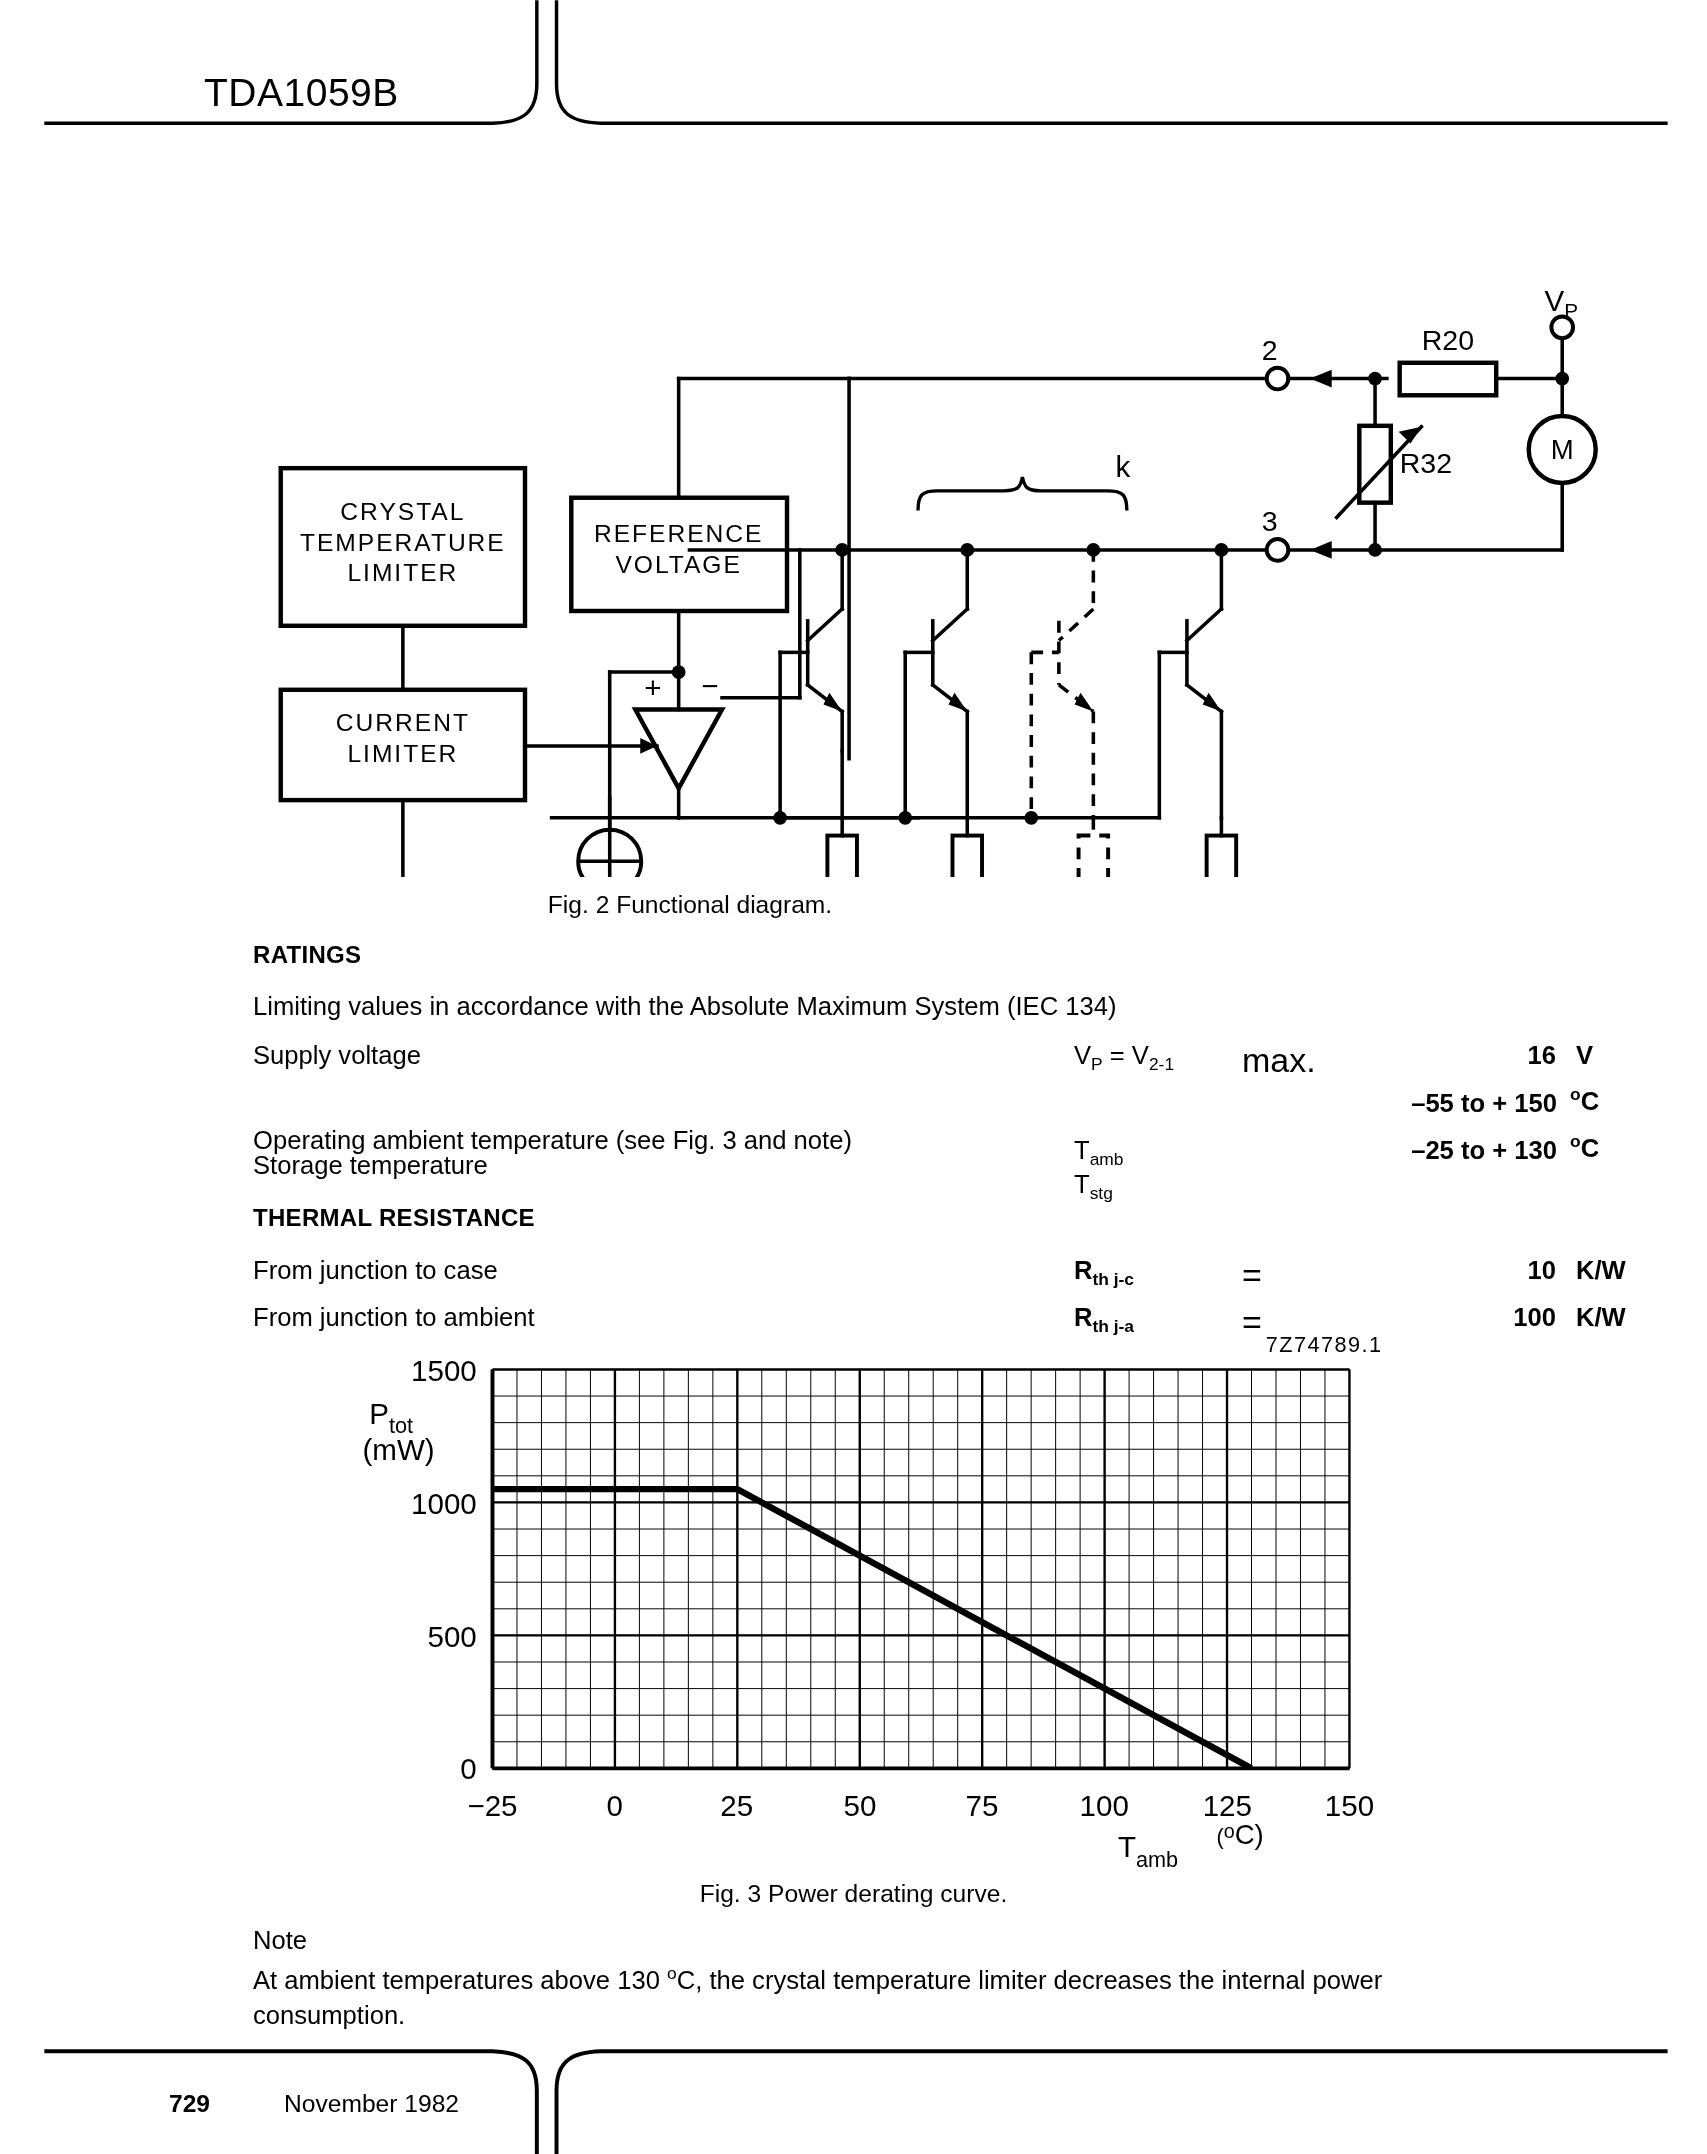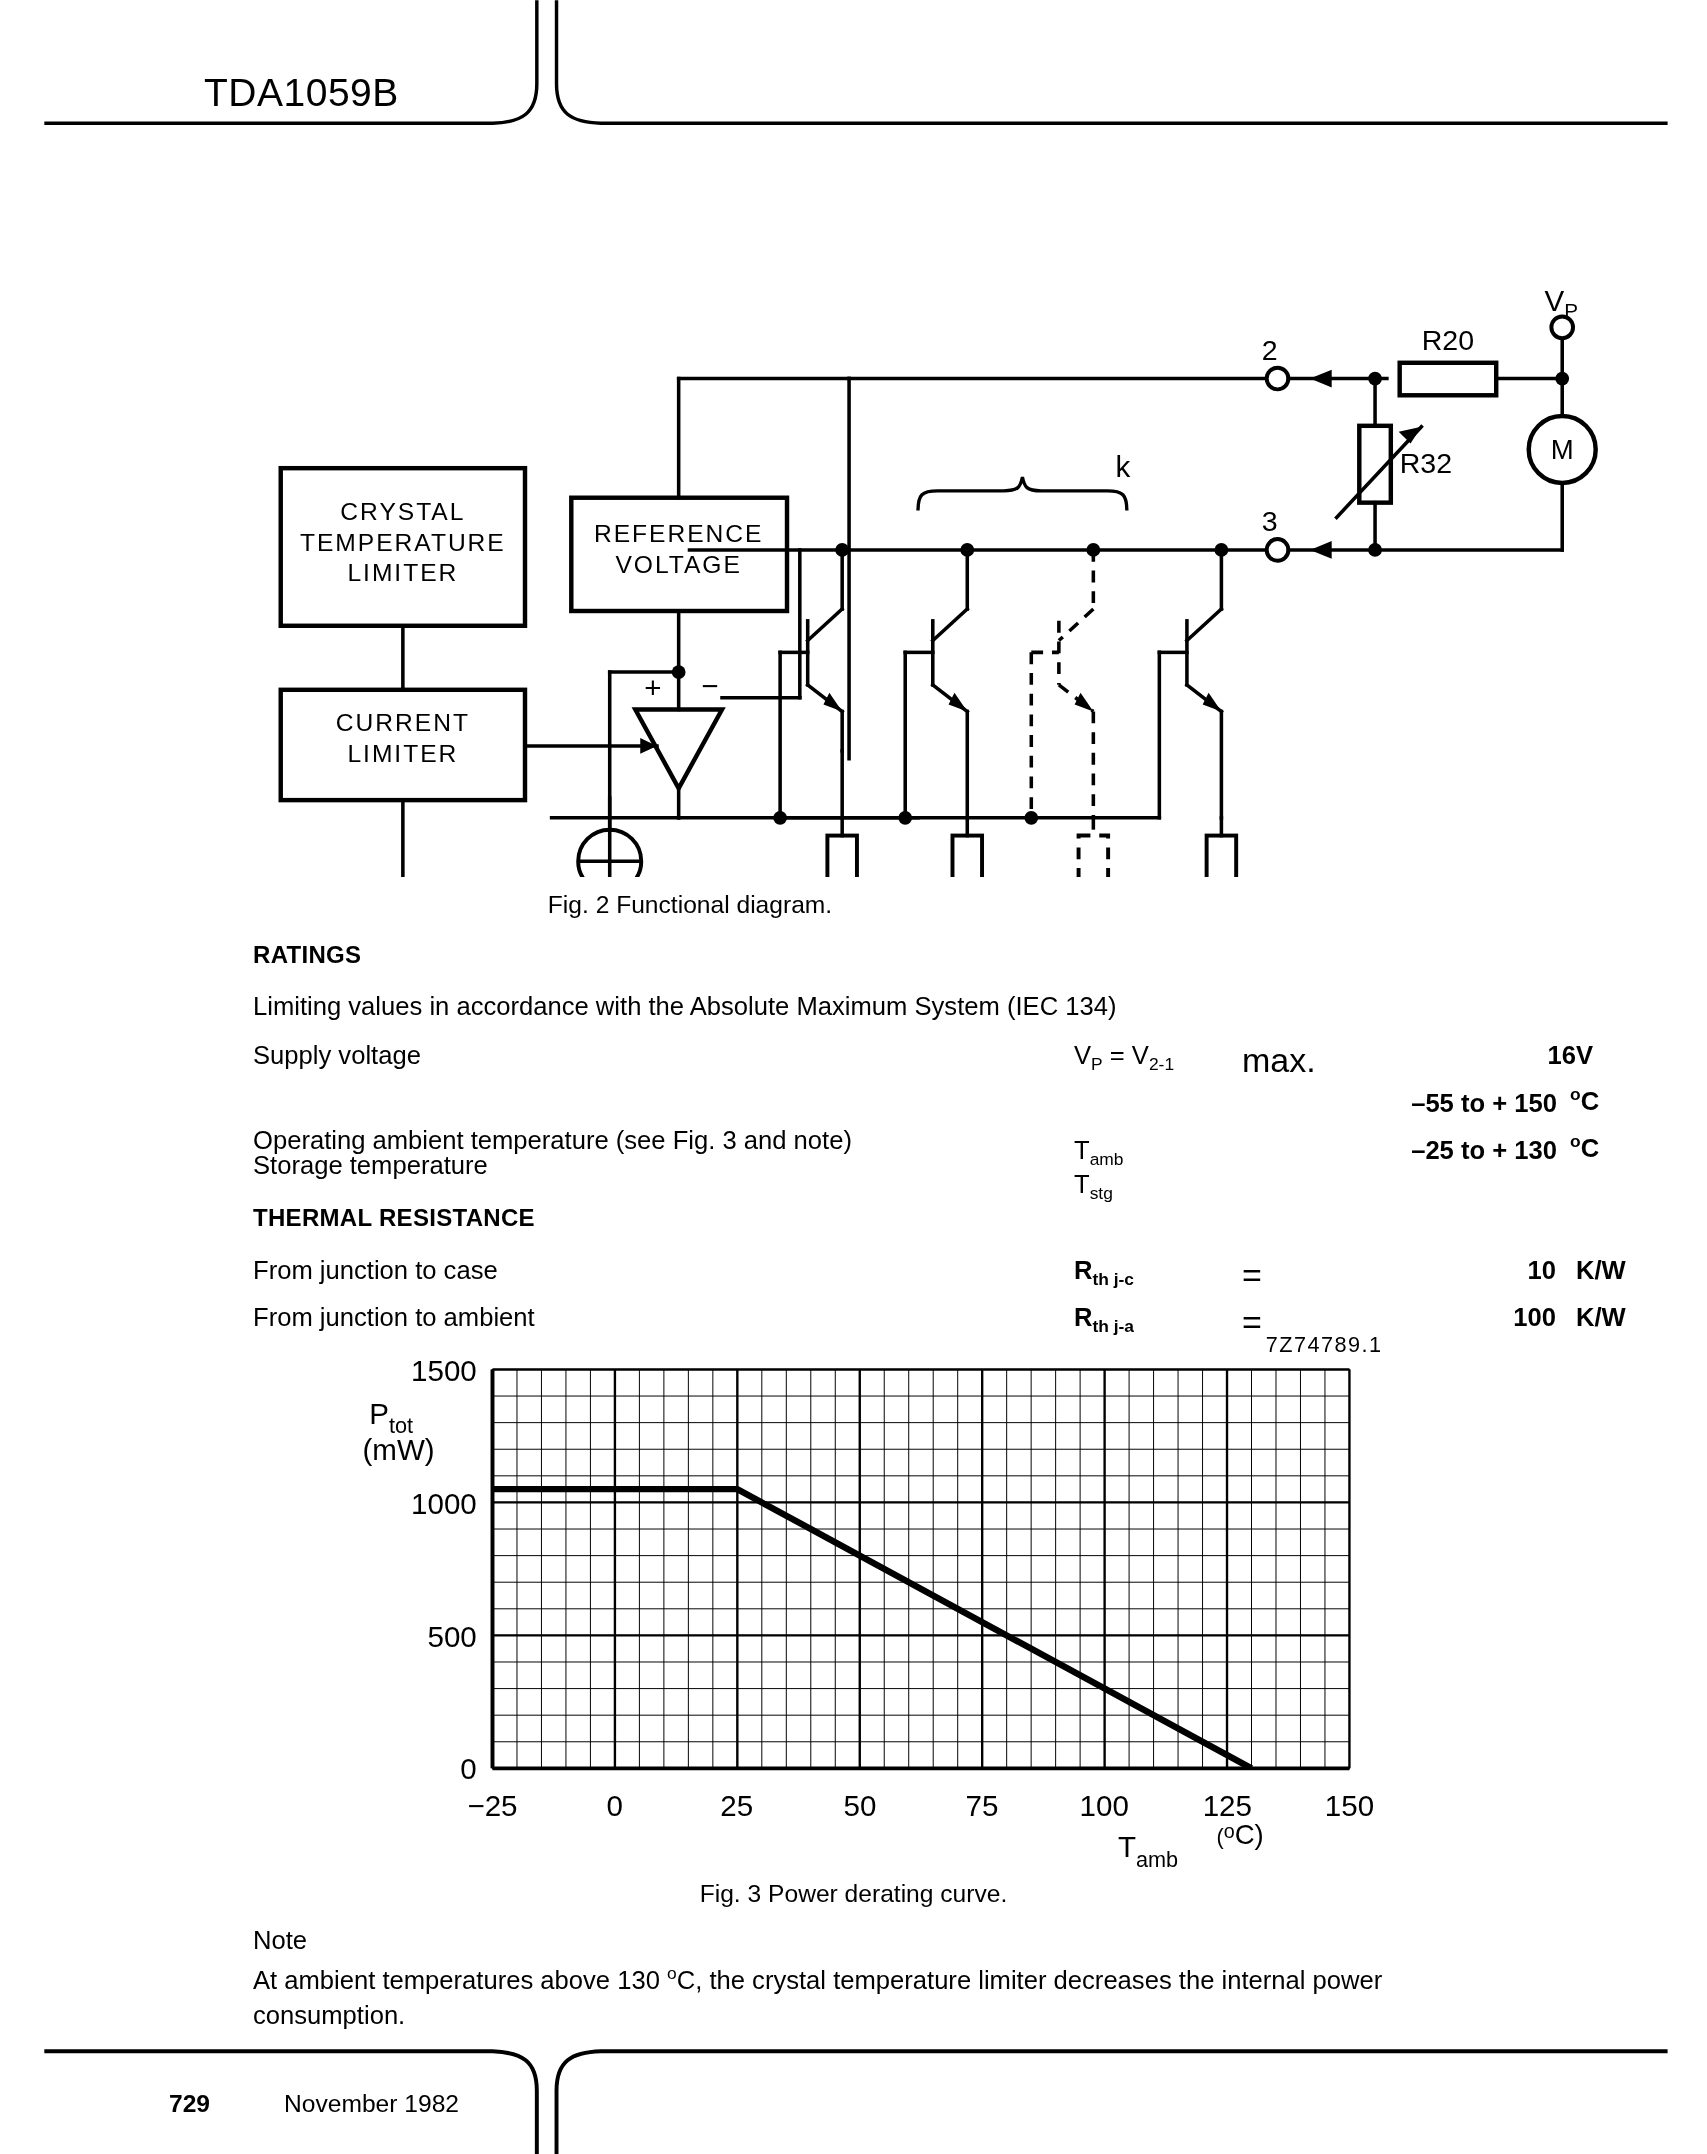--- a/index.html
+++ b/index.html
@@ -245,21 +245,21 @@
 </svg>
 
 <div class="abs fig-caption" id="fig2-caption">Fig. 2  Functional diagram.</div>
 
 <div class="abs sec-head" style="left:253px;top:941px;">RATINGS</div>
 <div class="abs body-txt" style="left:253px;top:992px;">Limiting values in accordance with the Absolute Maximum System (IEC 134)</div>
 
 <div class="abs row-label" style="top:1041px;">Supply voltage</div>
 <div class="abs row-sym" style="top:1041px;"><span>V</span><sub>P</sub><span> = V</span><sub>2-1</sub></div>
 <div class="abs row-mid" style="top:1041px;">max.</div>
-<div class="abs row-val" style="left:1310px;top:1041px;width:246px;margin-left:20px;">16</div>
+<div class="abs row-val" style="left:1310px;top:1041px;width:246px;">16</div>
 <div class="abs row-unit" style="left:1576px;top:1041px;">V</div>
 
 <div class="abs row-label" style="top:1151px;">Storage temperature</div>
 <div class="abs row-sym" style="top:1154px;margin-top:16px;"><span>T</span><sub>stg</sub></div>
 <div class="abs row-val" style="left:1261px;top:1089px;width:296px;">–55 to + 150</div>
 <div class="abs row-unit" style="left:1570px;top:1084px;font-size:25.6px;"><sup>o</sup><span>C</span></div>
 
 <div class="abs row-label" style="top:1126px;text-align:right;">Operating ambient temperature (see Fig. 3 and note)</div>
 <div class="abs row-sym" style="top:1136px;"><span>T</span><sub>amb</sub></div>
 <div class="abs row-val" style="left:1261px;top:1136px;width:296px;">–25 to + 130</div>

